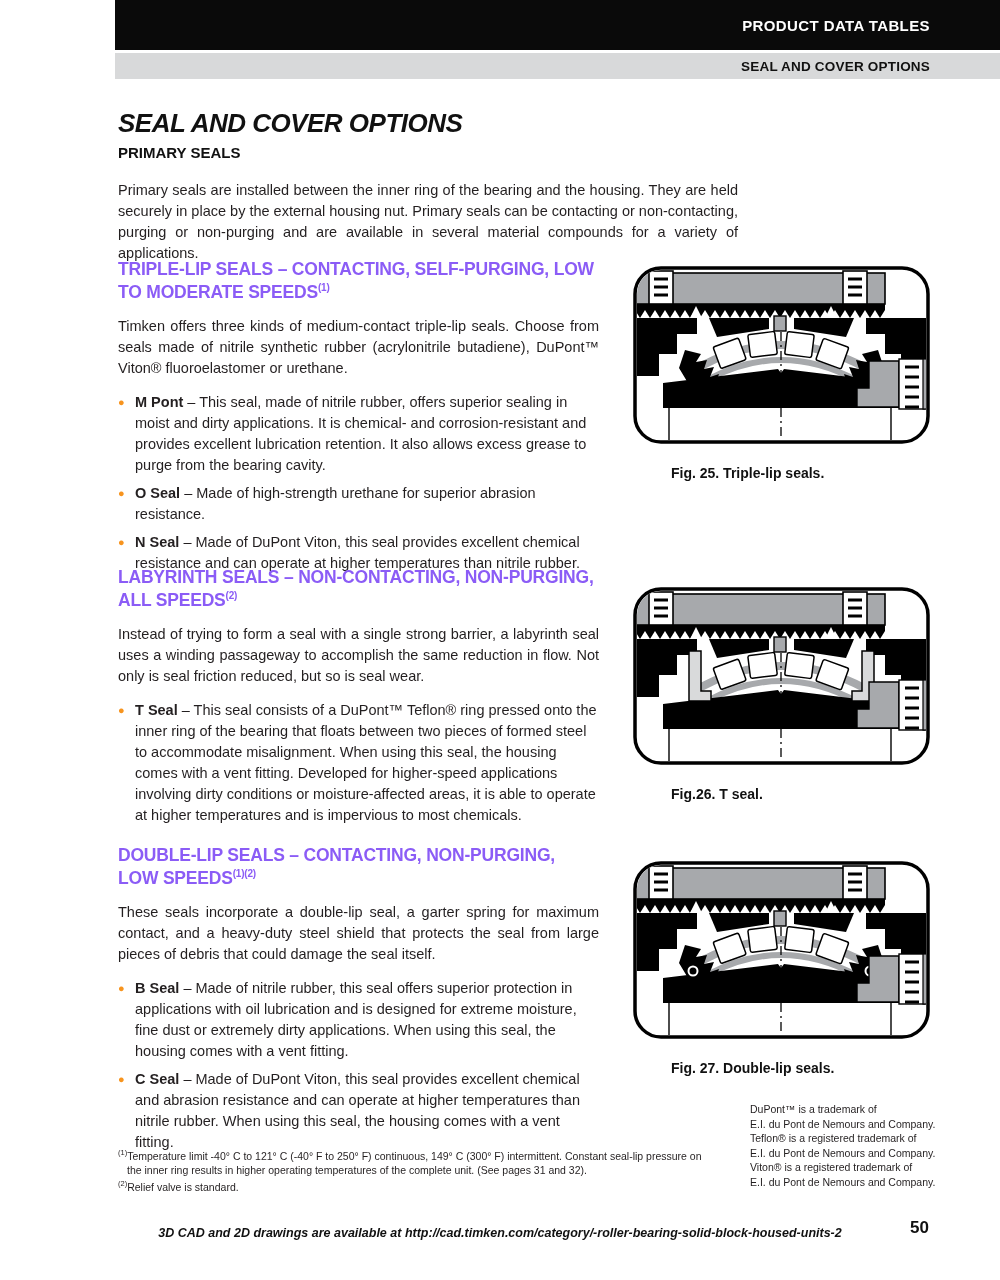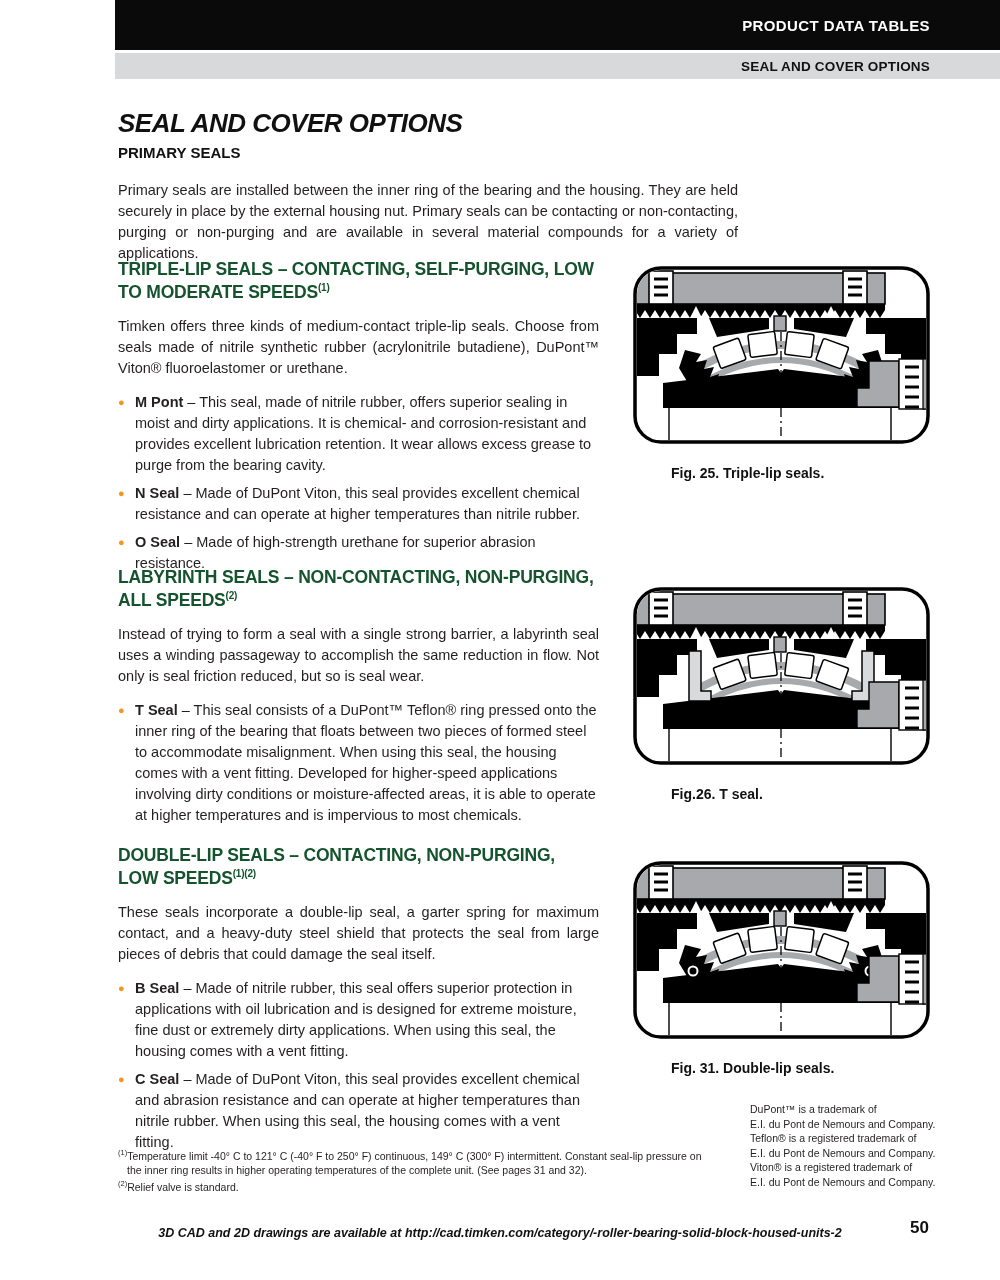--- a/index.html
+++ b/index.html
@@ -12,21 +12,21 @@
   .subbar{position:absolute;left:115px;right:0;top:53px;height:26px;background:#d8d9da;
           display:flex;align-items:center;justify-content:flex-end;padding-right:70px;box-sizing:border-box;}
   .subbar .bandtxt{color:#111;font-weight:bold;font-size:13.5px;letter-spacing:.2px;}
   
   .doc-title{position:absolute;left:118px;top:108px;font-size:26px;font-weight:bold;font-style:italic;letter-spacing:-.5px;color:#111;}
   .doc-subtitle{position:absolute;left:118px;top:144px;font-size:15px;font-weight:bold;color:#111;}
   .intro{position:absolute;left:118px;top:180px;width:620px;font-size:14.5px;line-height:21px;text-align:justify;}
   
   .section{position:absolute;left:118px;width:481px;}
   .sec1{top:258px;}.sec2{top:566px;}.sec3{top:844px;}
-  .sec-head{font-size:17.5px;line-height:23px;font-weight:bold;color:#14532d;letter-spacing:-.2px;margin:0 0 12px 0;}
+  .sec-head{font-size:17.5px;line-height:23px;font-weight:bold;color:#8b5cf6;letter-spacing:-.2px;margin:0 0 12px 0;}
   .sec-head sup{font-size:10px;line-height:0;}
   .para{font-size:14.5px;line-height:21px;text-align:justify;margin:0 0 9px 0;}
   .bullets{margin-top:13px;}
   .bullet{position:relative;padding-left:17px;font-size:14.5px;line-height:21px;margin-bottom:7px;text-align:left;}
   .bullet::before{content:"\25CF";position:absolute;left:0;top:0;color:#f7941e;font-size:11px;}
   .bullet .blabel{font-weight:bold;}
   
   .figure{position:absolute;left:633px;width:297px;}
   .fig25{top:266px;}.fig26{top:587px;}.fig27{top:861px;}
   .fig-caption{margin-top:17px;font-size:14px;font-weight:bold;color:#111;padding-left:38px;}
@@ -53,27 +53,27 @@
 
   <div class="doc-title">SEAL AND COVER OPTIONS</div>
   <div class="doc-subtitle">PRIMARY SEALS</div>
   <div class="intro">Primary seals are installed between the inner ring of the bearing and the housing. They are held securely in place by the external housing nut. Primary seals can be contacting or non-contacting, purging or non-purging and are available in several material compounds for a variety of applications.</div>
 
   <div class="section sec1">
     <h2 class="sec-head"><span>TRIPLE-LIP SEALS – CONTACTING, SELF-PURGING, LOW TO MODERATE SPEEDS</span><sup>(1)</sup></h2>
     <p class="para">Timken offers three kinds of medium-contact triple-lip seals. Choose from seals made of nitrile synthetic rubber (acrylonitrile butadiene), DuPont™ Viton® fluoroelastomer or urethane.</p>
     <div class="bullets">
       <div class="bullet">
-        <span class="blabel">M Pont</span> <span>– This seal, made of nitrile rubber, offers superior sealing in moist and dirty applications. It is chemical- and corrosion-resistant and provides excellent lubrication retention. It wear allows excess grease to purge from the bearing cavity.</span>
+        <span class="blabel">M Pont</span> <span>– This seal, made of nitrile rubber, offers superior sealing in moist and dirty applications. It is chemical- and corrosion-resistant and provides excellent lubrication retention. It also allows excess grease to purge from the bearing cavity.</span>
+      </div>
+      <div class="bullet">
+        <span class="blabel">O Seal</span> <span>– Made of high-strength urethane for superior abrasion resistance.</span>
       </div>
       <div class="bullet">
         <span class="blabel">N Seal</span> <span>– Made of DuPont Viton, this seal provides excellent chemical resistance and can operate at higher temperatures than nitrile rubber.</span>
-      </div>
-      <div class="bullet">
-        <span class="blabel">O Seal</span> <span>– Made of high-strength urethane for superior abrasion resistance.</span>
       </div>
     </div>
   </div>
 
   <div class="section sec2">
     <h2 class="sec-head"><span>LABYRINTH SEALS – NON-CONTACTING, NON-PURGING, ALL SPEEDS</span><sup>(2)</sup></h2>
     <p class="para">Instead of trying to form a seal with a single strong barrier, a labyrinth seal uses a winding passageway to accomplish the same reduction in flow. Not only is seal friction reduced, but so is seal wear.</p>
     <div class="bullets">
       <div class="bullet">
         <span class="blabel">T Seal</span> <span>– This seal consists of a DuPont™ Teflon® ring pressed onto the inner ring of the bearing that floats between two pieces of formed steel to accommodate misalignment. When using this seal, the housing comes with a vent fitting. Developed for higher-speed applications involving dirty conditions or moisture-affected areas, it is able to operate at higher temperatures and is impervious to most chemicals.</span>
@@ -276,21 +276,21 @@
       <g stroke="#000" stroke-width="3">
         <path d="M272,101H286 M272,111H286 M272,121H286 M272,131H286 M272,141H286"></path>
       </g>
       <rect x="290" y="93" width="7" height="50" fill="#a7a9ac" stroke="#000" stroke-width="1.2"></rect>
 
       <path d="M36,142V176 M258,142V176" stroke="#000" stroke-width="1.4" fill="none"></path>
       <path d="M148,66V176" stroke="#000" stroke-width="1.3" stroke-dasharray="9 4 2 4" fill="none"></path>
     </g>
   </svg>
 </div>
-    <div class="fig-caption">Fig. 31. Double-lip seals.</div>
+    <div class="fig-caption">Fig. 27. Double-lip seals.</div>
   </div>
 
   <div class="footnotes">
     <div class="footnote"><sup>(1)</sup><span>Temperature limit -40° C to 121° C (-40° F to 250° F) continuous, 149° C (300° F) intermittent. Constant seal-lip pressure on the inner ring results in higher operating temperatures of the complete unit. (See pages 31 and 32).</span></div>
     <div class="footnote"><sup>(2)</sup><span>Relief valve is standard.</span></div>
   </div>
 
   <div class="trademarks">
     <div>DuPont™ is a trademark of</div>
     <div>E.I. du Pont de Nemours and Company.</div>

